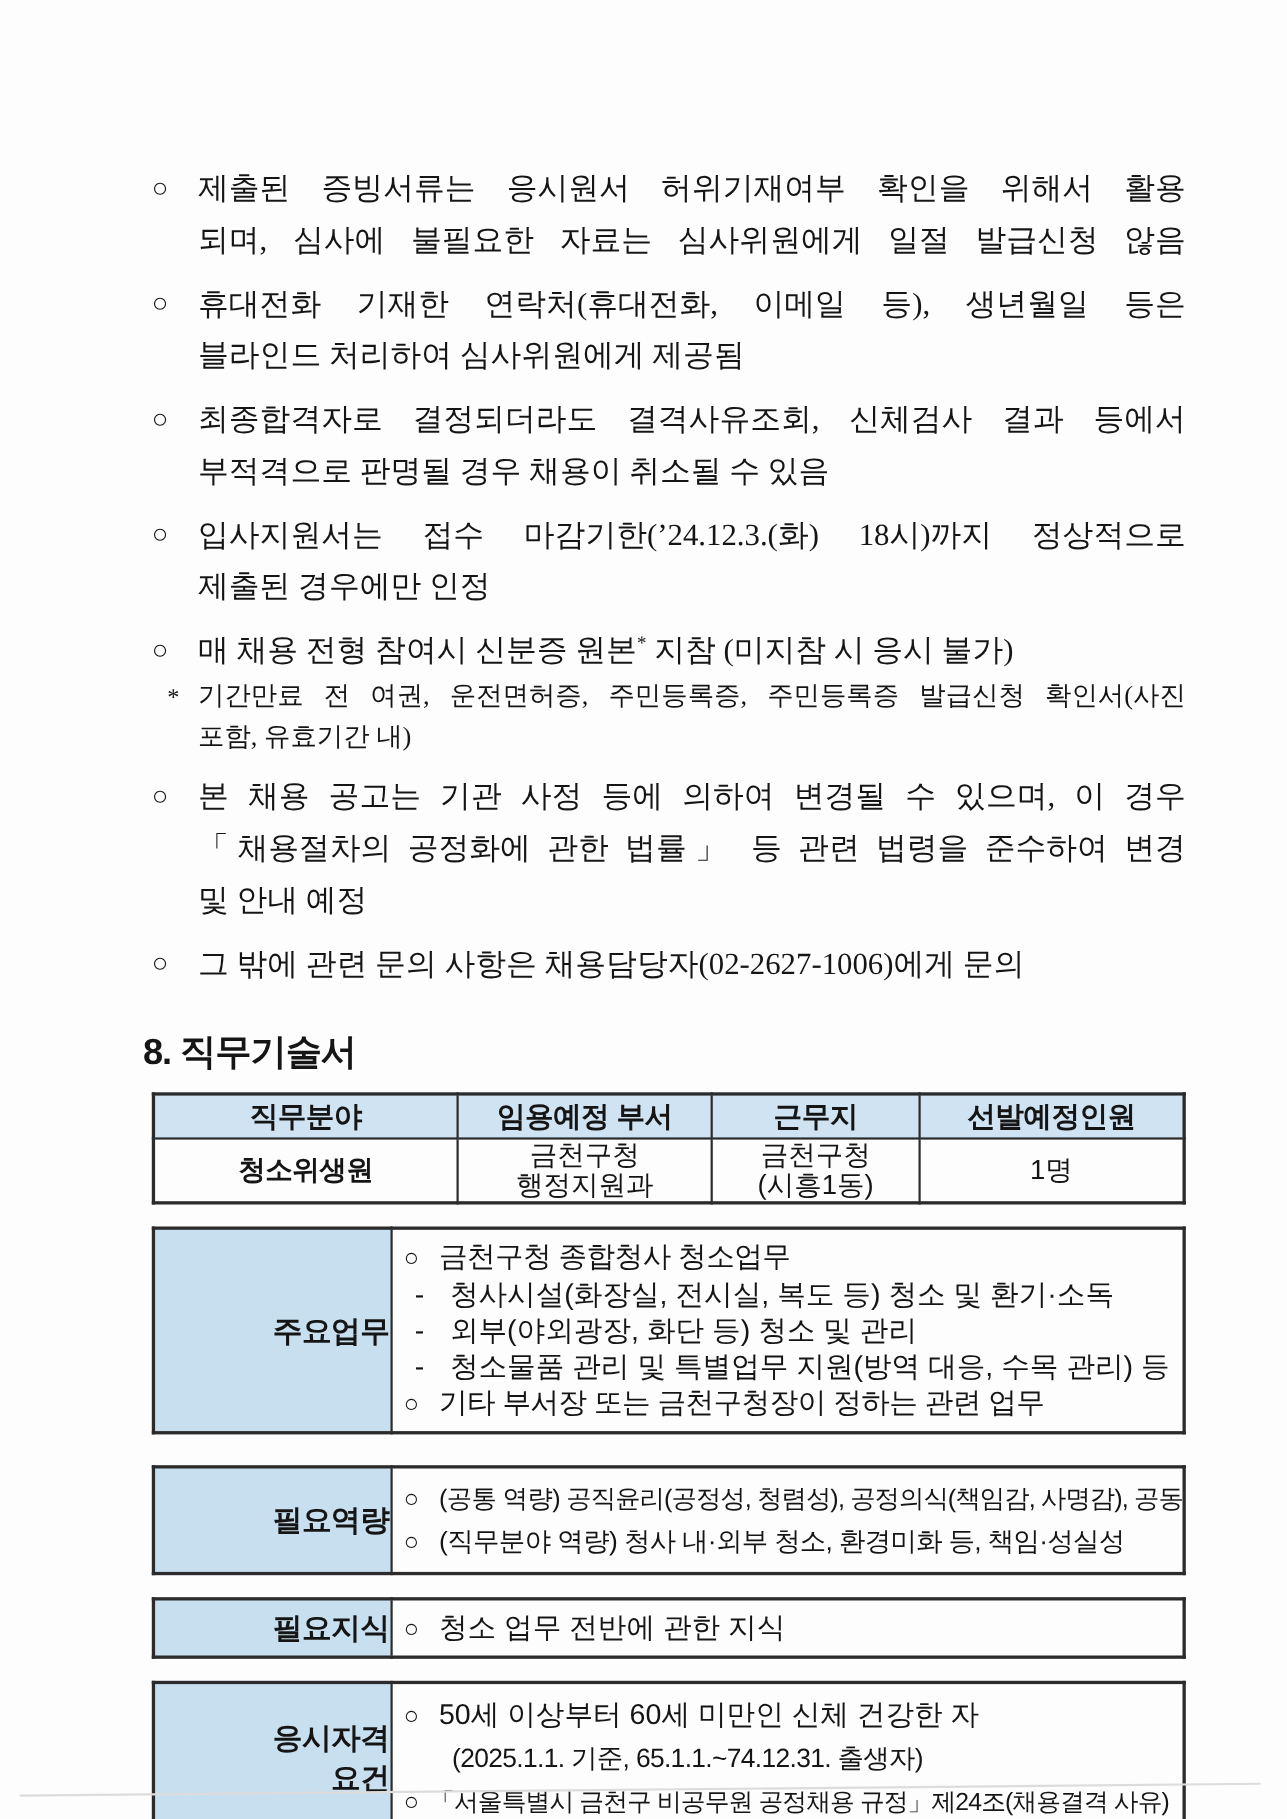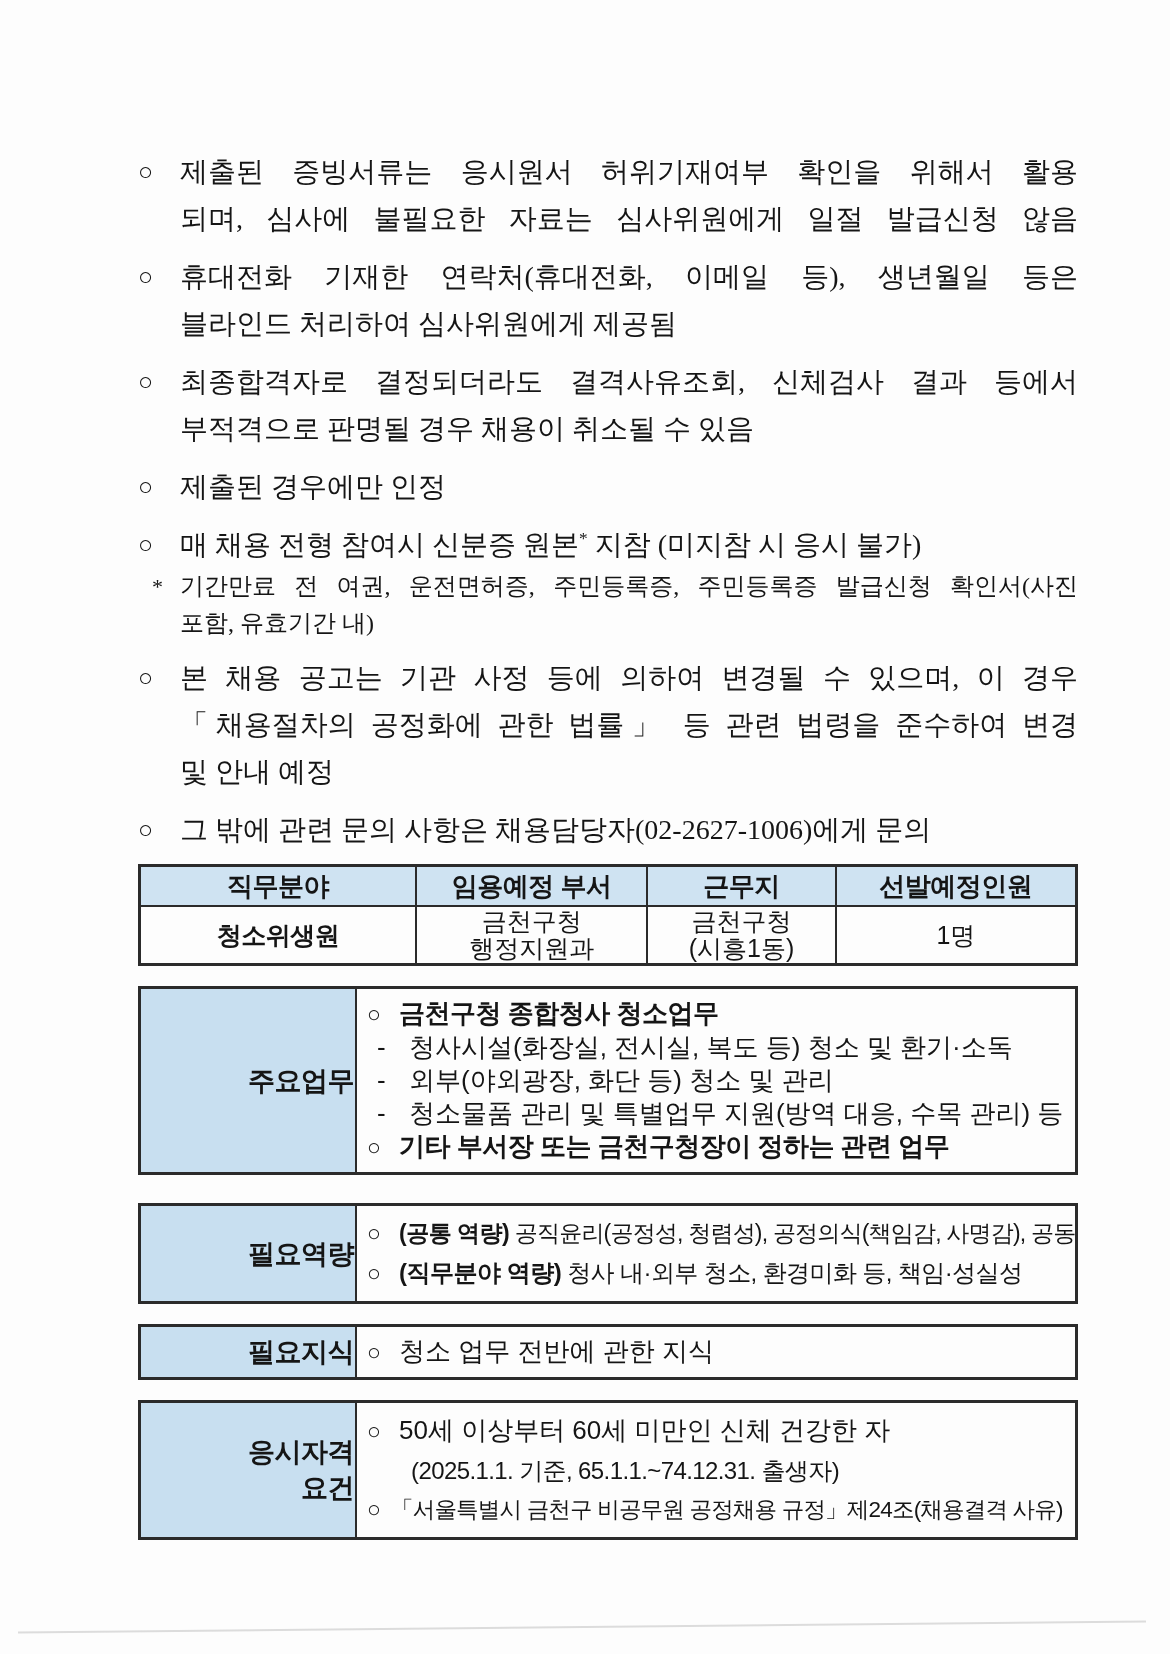--- a/index.html
+++ b/index.html
@@ -54,21 +54,21 @@
   .box th{
     background:var(--label-bg);border:2px solid var(--border);
     width:212px;font-weight:bold;font-size:27px;letter-spacing:-0.5px;
     text-align:right;vertical-align:middle;
   }
   .box td{border:2px solid var(--border);padding:8px 4px 8px 10px;vertical-align:middle;overflow:hidden;}
   .bi{display:flex;align-items:baseline;font-size:26px;line-height:33px;white-space:nowrap;}
   .bi .bm{flex:none;width:32px;text-align:left;font-size:23px;}
   .bi .bm.dash{padding-left:10px;font-size:26px;}
   .bi .bm.empty{width:44px;}
-  .bi b{font-family:var(--sans);font-weight:bold;letter-spacing:-0.5px;}
+  .bi b{font-family:var(--sans);font-weight:normal;letter-spacing:-0.5px;}
   .bi .fs23{font-size:23px;letter-spacing:-0.8px;}
   .bi .fs24{font-size:24px;letter-spacing:-0.6px;}
   .bi .fs22{font-size:22.5px;letter-spacing:-0.8px;}
   .lh39{line-height:39px;}
   .gap{height:20px;}
   .gap-lg{height:28px;}
 
   
   .scan-line{
     position:absolute;left:18px;bottom:26px;width:1128px;
@@ -102,20 +102,21 @@
       <span class="marker">○</span>
       <span class="btext">
         <span class="line j">최종합격자로 결정되더라도 결격사유조회, 신체검사 결과 등에서</span>
         <span class="line">부적격으로 판명될 경우 채용이 취소될 수 있음</span>
       </span>
     </div>
 
     <div class="bullet">
       <span class="marker">○</span>
       <span class="btext">
+        <span class="line j">입사지원서는 접수 마감기한(’24.12.3.(화) 18시)까지 정상적으로</span>
         <span class="line">제출된 경우에만 인정</span>
       </span>
     </div>
 
     <div class="bullet" style="margin-bottom:4px;">
       <span class="marker">○</span>
       <span class="btext">
         <span class="line"><span>매 채용 전형 참여시 신분증 원본</span><sup class="star">*</sup><span> 지참 (미지참 시 응시 불가)</span></span>
       </span>
     </div>
@@ -137,20 +138,21 @@
       </span>
     </div>
 
     <div class="bullet">
       <span class="marker">○</span>
       <span class="btext">
         <span class="line">그 밖에 관련 문의 사항은 채용담당자(02-2627-1006)에게 문의</span>
       </span>
     </div>
 
+    <div class="section-heading">8. 직무기술서</div>
 
     <table class="tbl">
       <colgroup>
         <col style="width:29.5%">
           <col style="width:24.7%">
           <col style="width:20.1%">
           <col style="width:25.7%">
       </colgroup>
       <thead>
         <tr>

